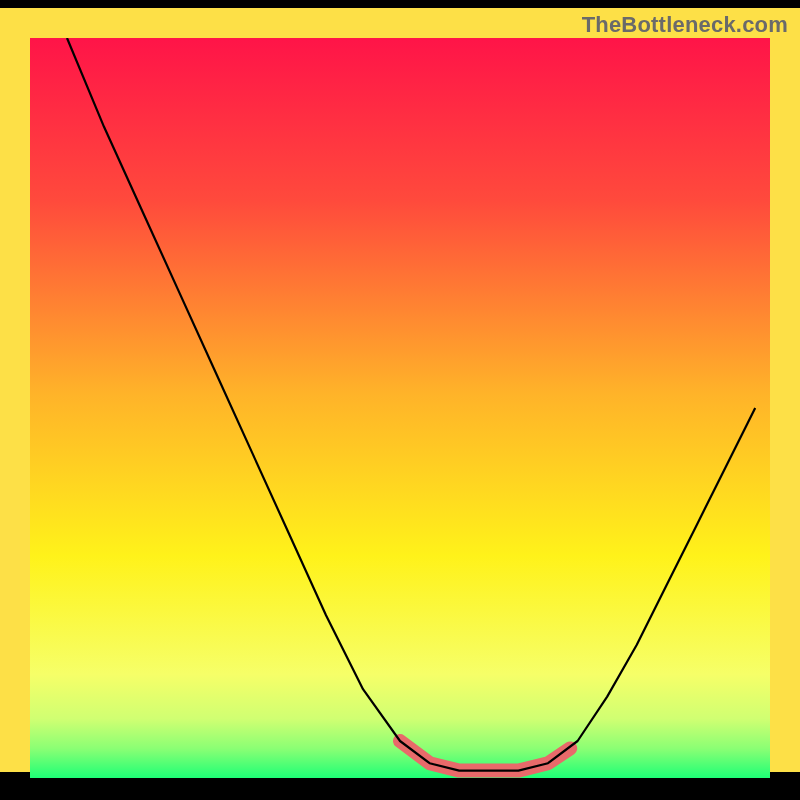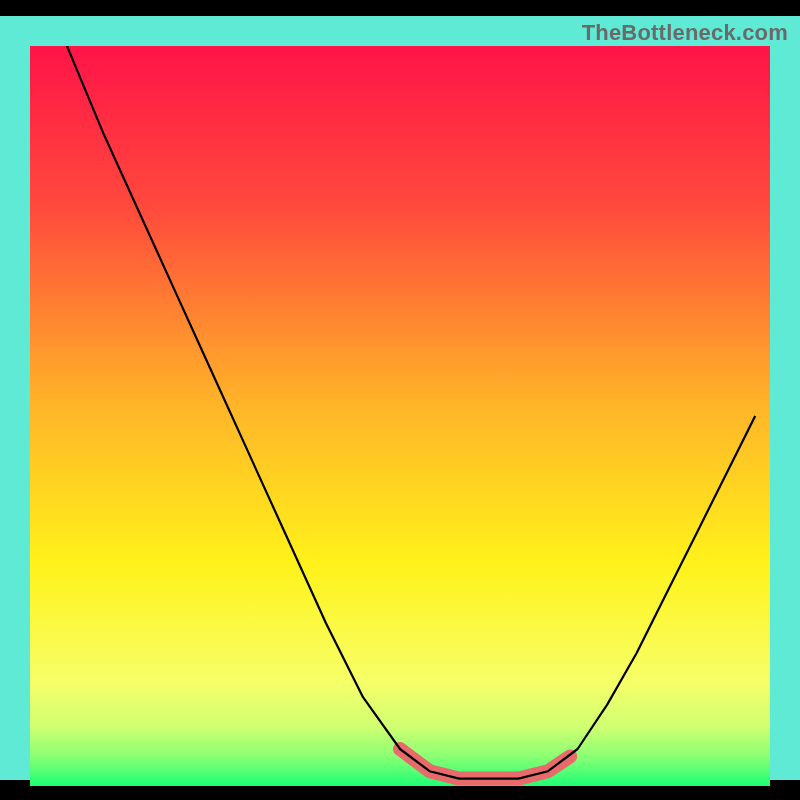--- a/index.html
+++ b/index.html
@@ -6,24 +6,24 @@
     margin: 0;
     padding: 0;
     width: 800px;
     height: 800px;
     background: #000;
     overflow: hidden;
   }
   .frame {
     position: absolute;
     left: 0;
-    top: 16px;
+    top: 8px;
     width: 800px;
     height: 764px;
-    background: #5eead4;
+    background: #fde047;
   }
   .plot {
     position: absolute;
     left: 30px;
     top: 30px;
     width: 740px;
     height: 740px;
     overflow: hidden;
   }
   .gradient {

